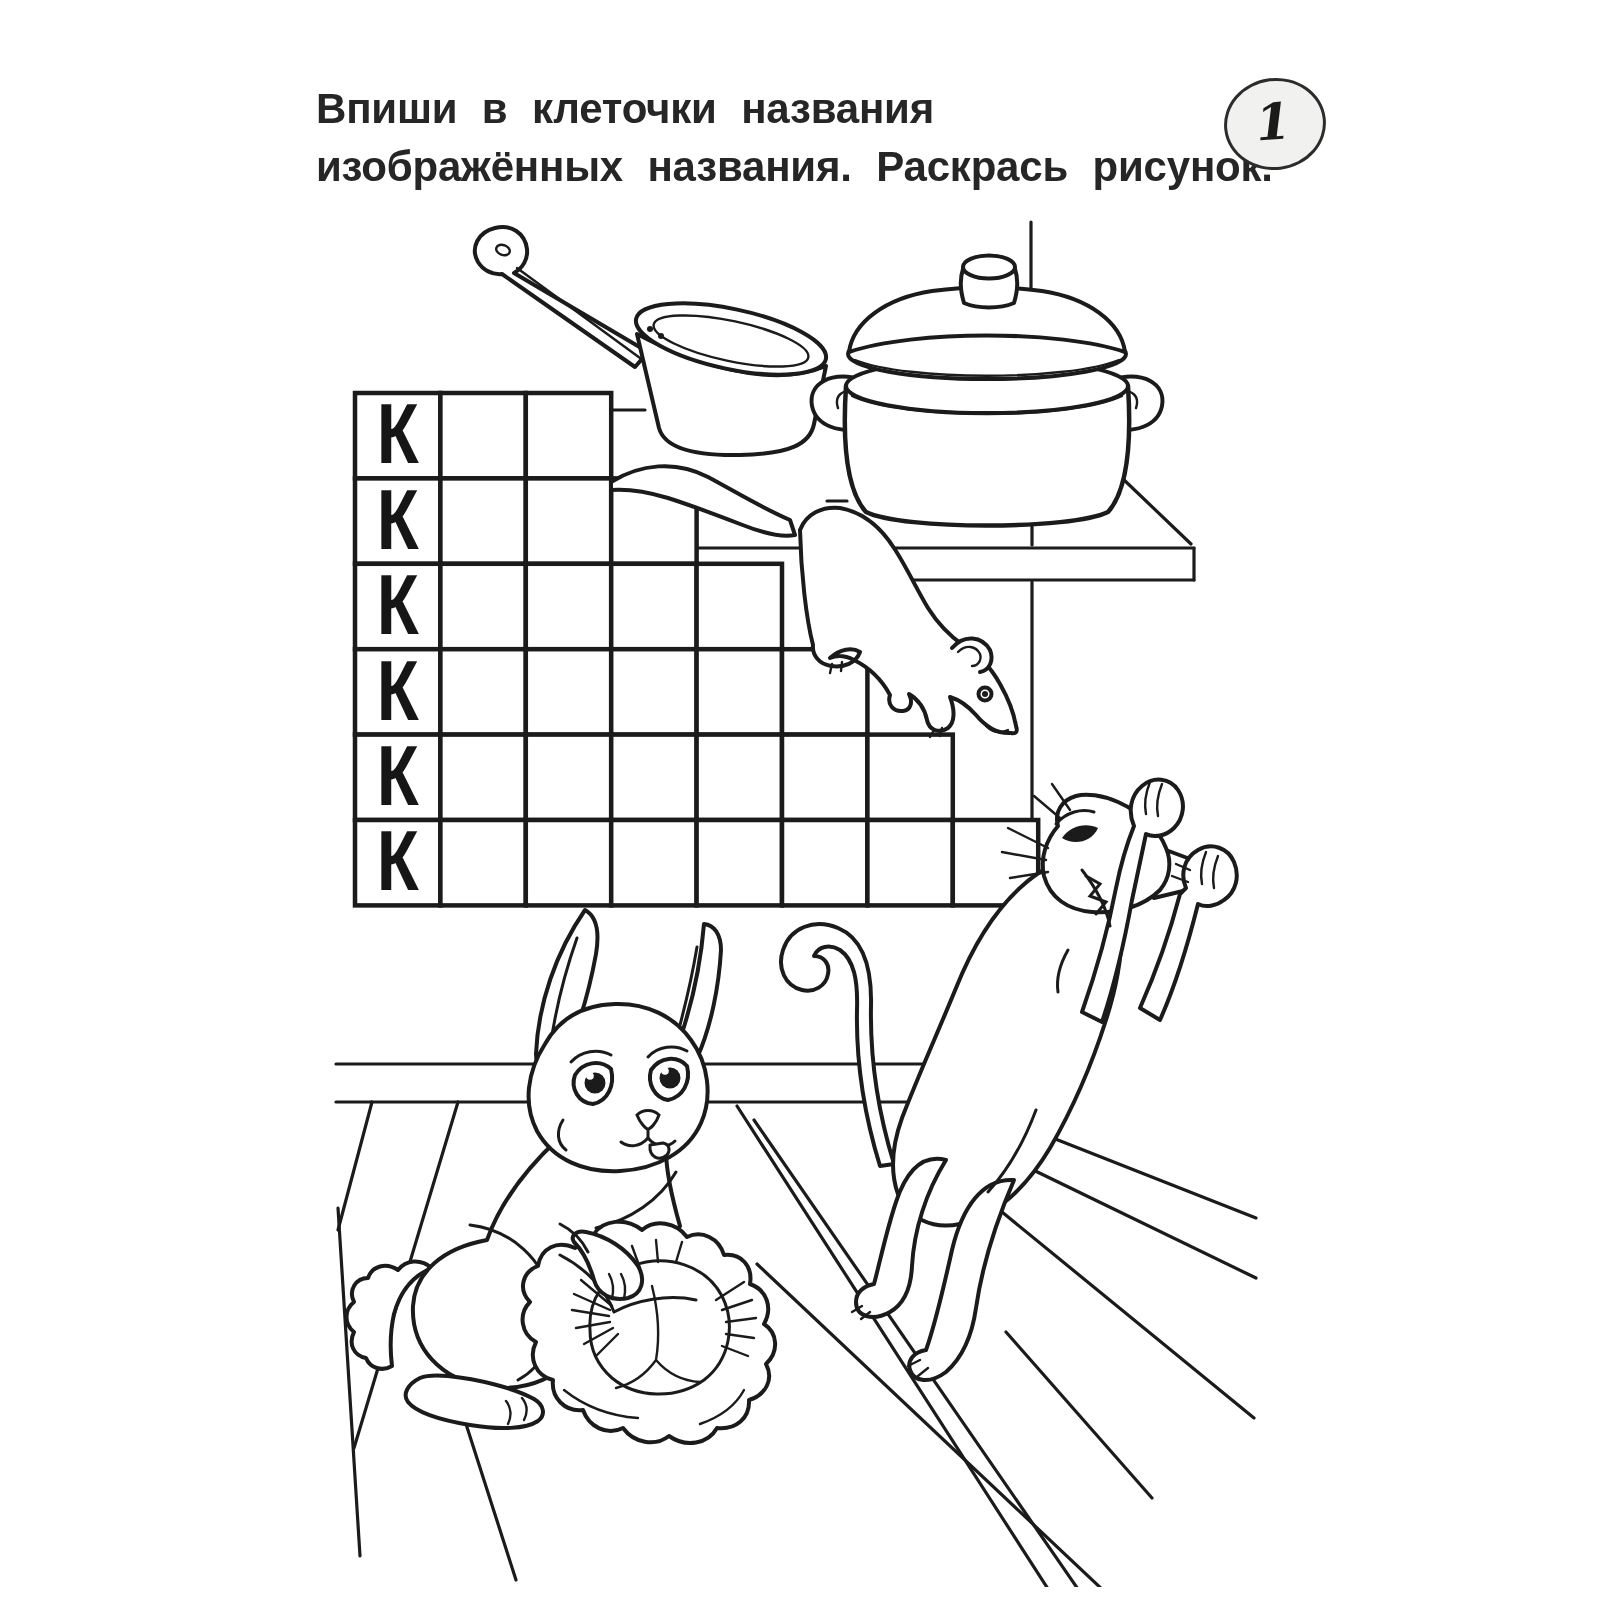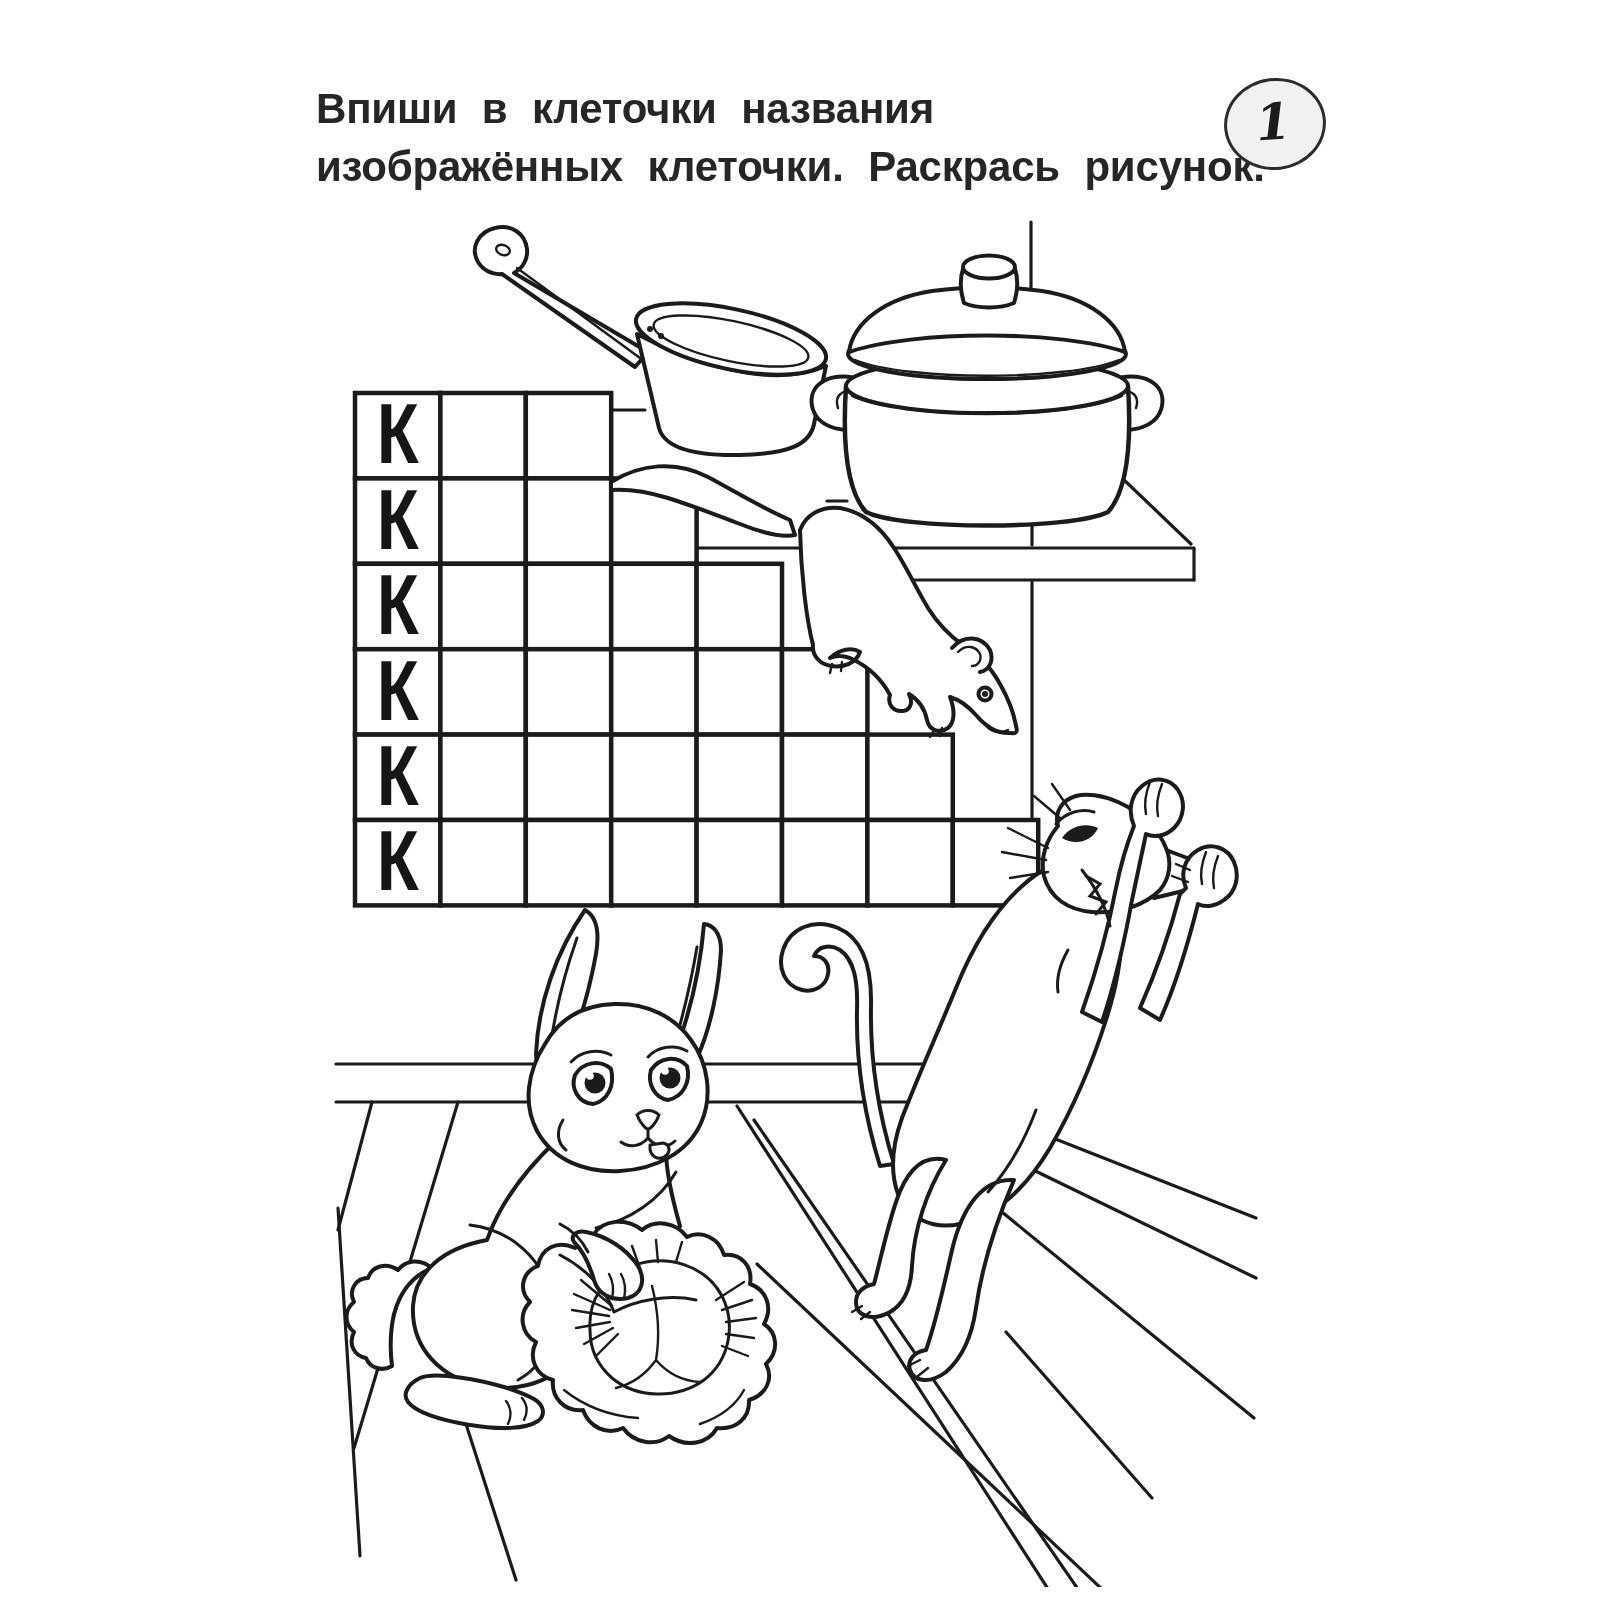--- a/index.html
+++ b/index.html
@@ -37,21 +37,21 @@
     font-size:86px;fill:#161616;
   }
 </style>
 </head>
 <body>
 
 <div class="page">
 
   <div class="instruction">
     <div><span>Впиши</span> <span>в</span> <span>клеточки</span> <span>названия</span></div>
-    <div><span>изображённых</span> <span>клеточки.</span> <span>Раскрась</span> <span>рисунок.</span></div>
+    <div><span>изображённых</span> <span>названия.</span> <span>Раскрась</span> <span>рисунок.</span></div>
   </div>
 
   <div class="badge">
     <span class="num">1</span>
   </div>
 
   <svg width="1600" height="1600" viewBox="0 0 1600 1600">
 
     <g>
       <path class="ln" d="M1031,222 V290"></path>

